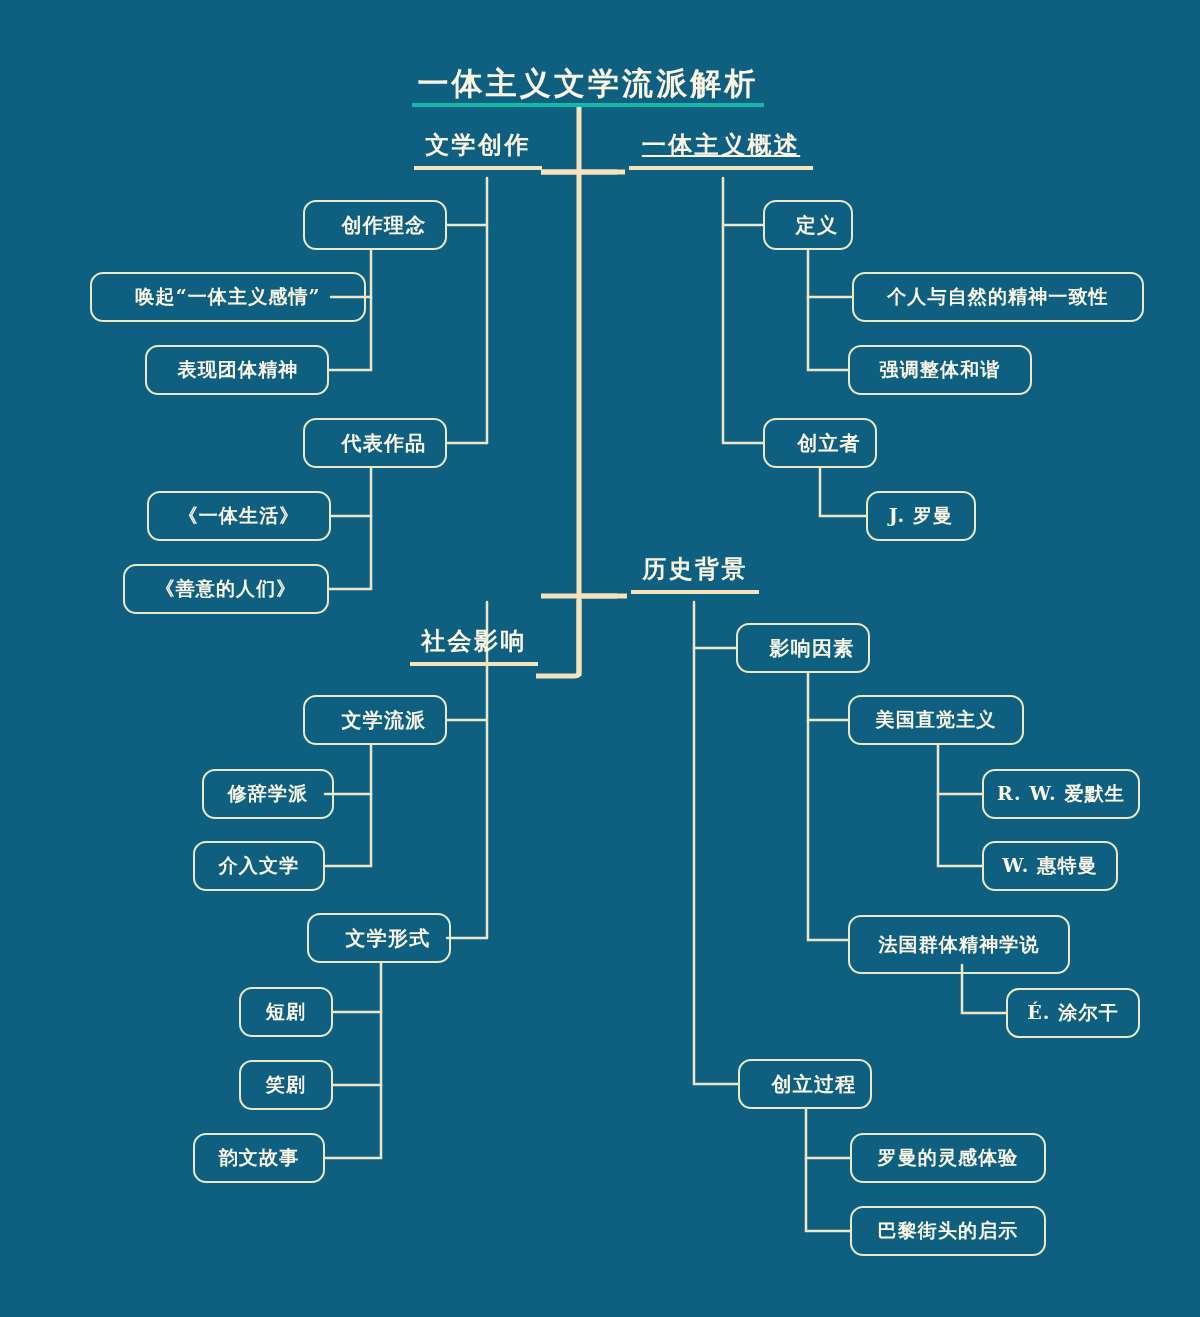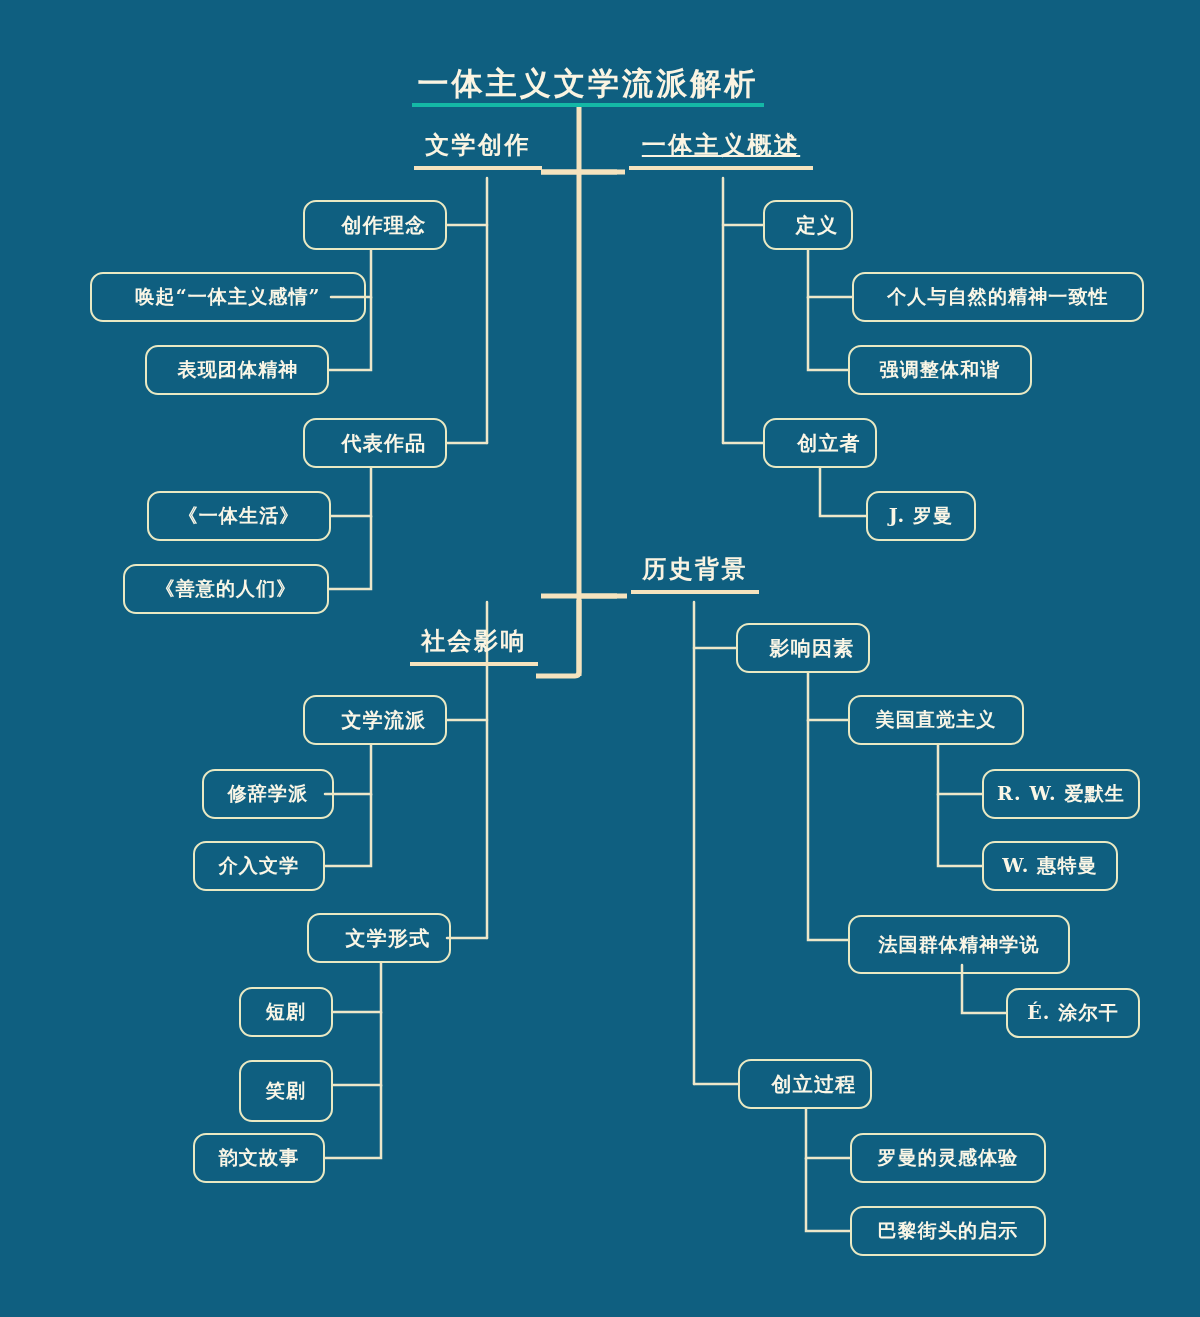--- a/index.html
+++ b/index.html
@@ -202,17 +202,17 @@
   <div class="node box lv2" style="left:303px; top:695px; width:144px; height:50px;">文学流派</div>
 
   <div class="node box lv3" style="left:202px; top:769px; width:132px; height:50px;">修辞学派</div>
 
   <div class="node box lv3" style="left:193px; top:841px; width:132px; height:50px;">介入文学</div>
 
   <div class="node box lv2" style="left:307px; top:913px; width:144px; height:50px;">文学形式</div>
 
   <div class="node box lv3" style="left:239px; top:987px; width:94px; height:50px;">短剧</div>
 
-  <div class="node box lv3" style="left:239px; top:1060px; width:94px; height:62px;">笑剧</div>
+  <div class="node box lv3" style="left:239px; top:1060px; width:94px; height:50px;">笑剧</div>
 
   <div class="node box lv3" style="left:193px; top:1133px; width:132px; height:50px;">韵文故事</div>
 
 </div>
 
 </body></html>

